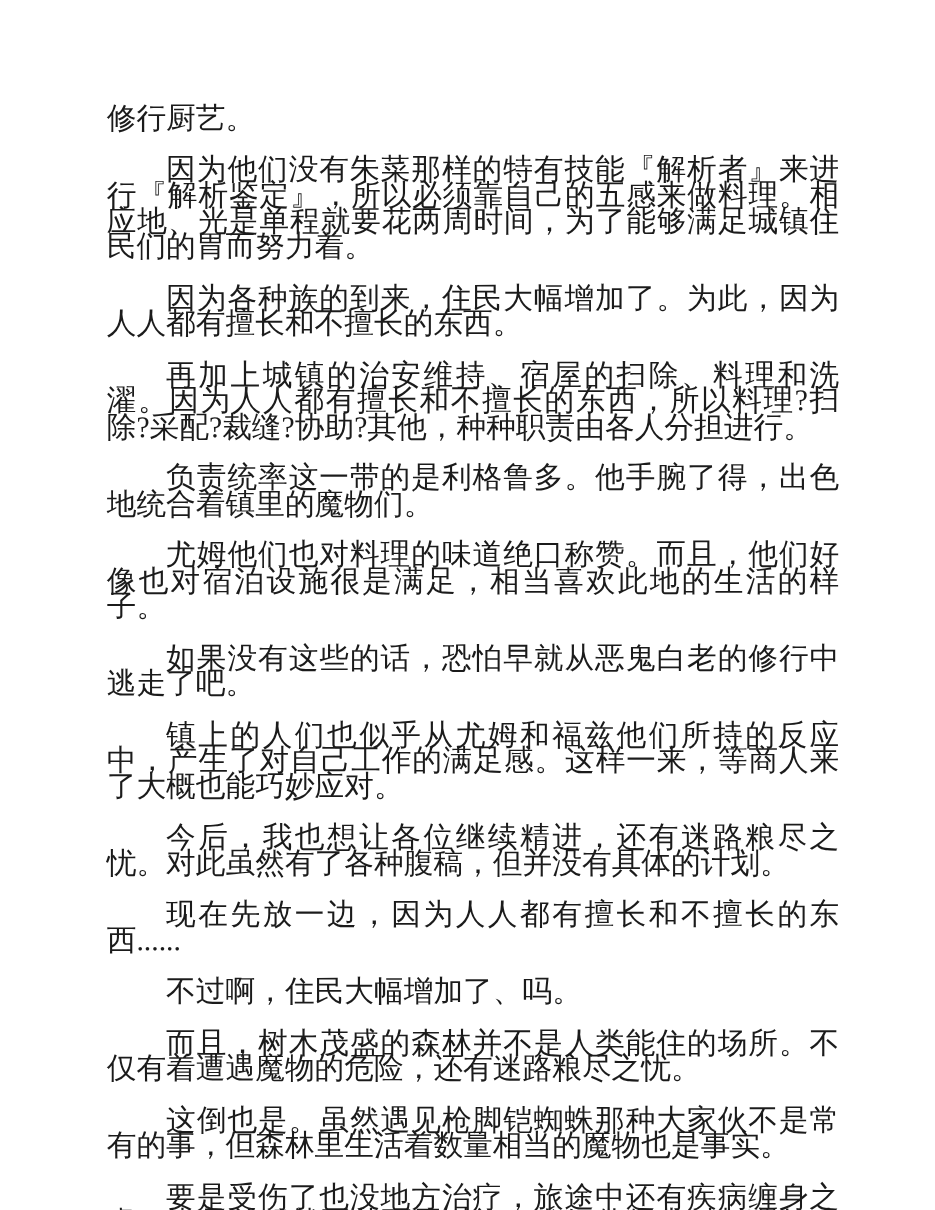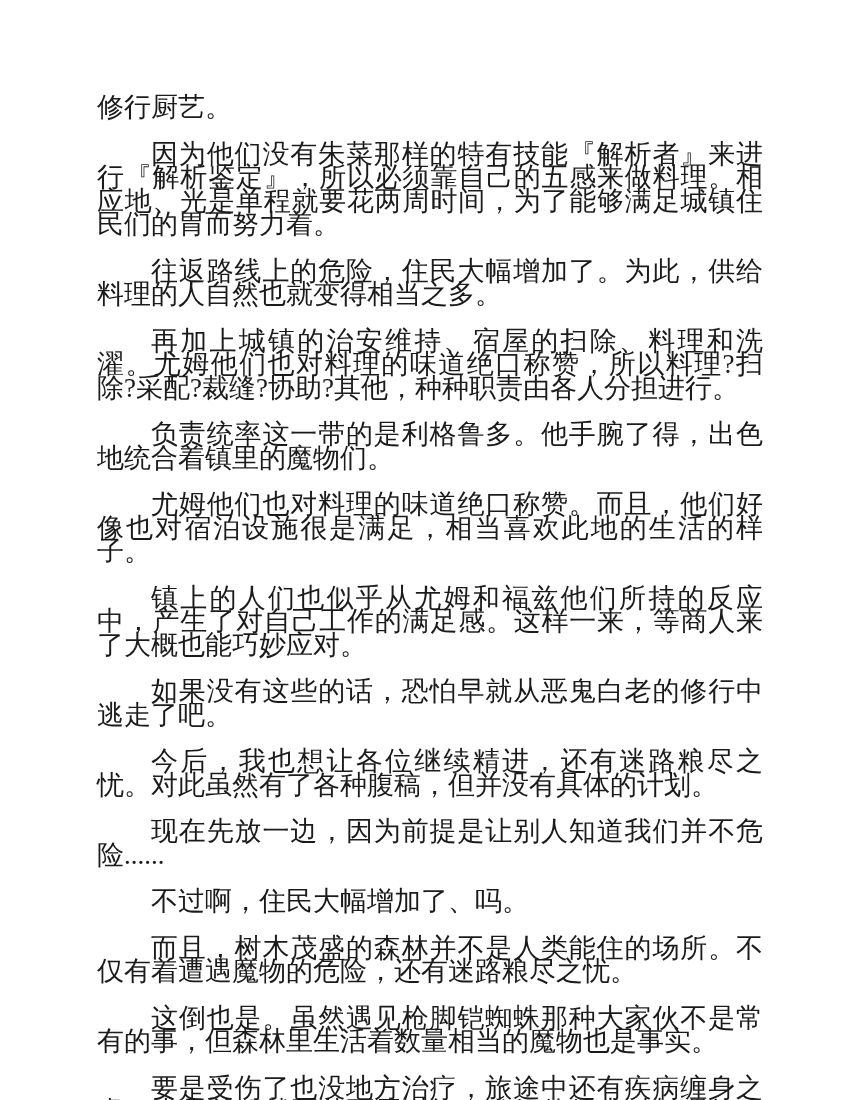--- a/index.html
+++ b/index.html
@@ -34,26 +34,26 @@
     text-indent: 0;
   }
 </style>
 </head>
 <body style="background: rgb(255, 255, 255);">
 
 <main class="doc-page" style="color: rgb(27, 27, 27);">
   <div id="paragraph-container">
       <p class="no-indent">修行厨艺。</p>
       <p>因为他们没有朱菜那样的特有技能『解析者』来进行『解析鉴定』，所以必须靠自己的五感来做料理。相应地、光是单程就要花两周时间，为了能够满足城镇住民们的胃而努力着。</p>
-      <p>往返路线上的危险，住民大幅增加了。为此，供给料理的人自然也就变得相当之多。</p>
-      <p>再加上城镇的治安维持、宿屋的扫除、料理和洗濯。尤姆他们也对料理的味道绝口称赞，所以料理?扫除?采配?裁缝?协助?其他，种种职责由各人分担进行。</p>
+      <p>因为各种族的到来，住民大幅增加了。为此，因为人人都有擅长和不擅长的东西。</p>
+      <p>再加上城镇的治安维持、宿屋的扫除、料理和洗濯。因为人人都有擅长和不擅长的东西，所以料理?扫除?采配?裁缝?协助?其他，种种职责由各人分担进行。</p>
       <p>负责统率这一带的是利格鲁多。他手腕了得，出色地统合着镇里的魔物们。</p>
       <p>尤姆他们也对料理的味道绝口称赞。而且，他们好像也对宿泊设施很是满足，相当喜欢此地的生活的样子。</p>
+      <p>如果没有这些的话，恐怕早就从恶鬼白老的修行中逃走了吧。</p>
       <p>镇上的人们也似乎从尤姆和福兹他们所持的反应中，产生了对自己工作的满足感。这样一来，等商人来了大概也能巧妙应对。</p>
-      <p>如果没有这些的话，恐怕早就从恶鬼白老的修行中逃走了吧。</p>
       <p>今后，我也想让各位继续精进，还有迷路粮尽之忧。对此虽然有了各种腹稿，但并没有具体的计划。</p>
-      <p>现在先放一边，因为前提是让别人知道我们并不危险......</p>
+      <p>现在先放一边，因为人人都有擅长和不擅长的东西......</p>
       <p>不过啊，住民大幅增加了、吗。</p>
       <p>而且，树木茂盛的森林并不是人类能住的场所。不仅有着遭遇魔物的危险，还有迷路粮尽之忧。</p>
       <p>这倒也是。虽然遇见枪脚铠蜘蛛那种大家伙不是常有的事，但森林里生活着数量相当的魔物也是事实。</p>
       <p>要是受伤了也没地方治疗，旅途中还有疾病缠身之虞。光是单程就要花两周时间、尤姆他们也对料理的味道绝口称赞。</p>
     </div>
 </main>
 
 </body></html>

